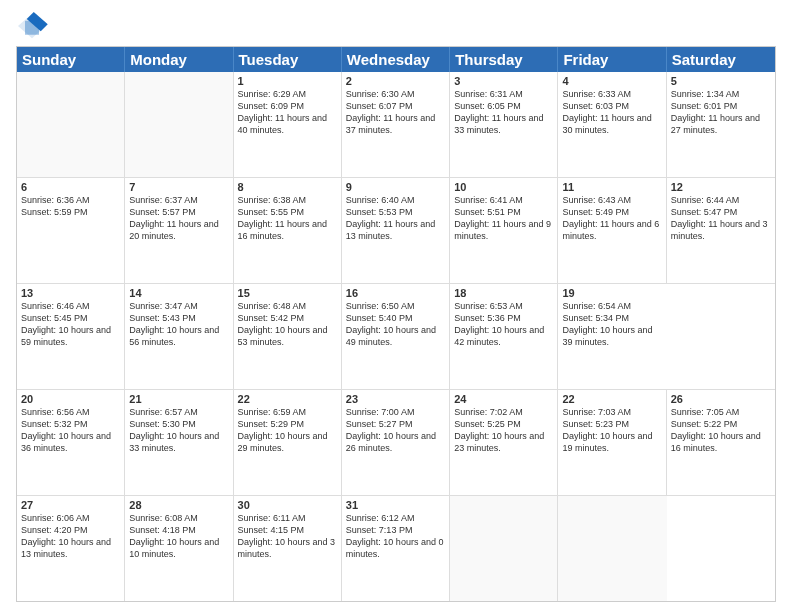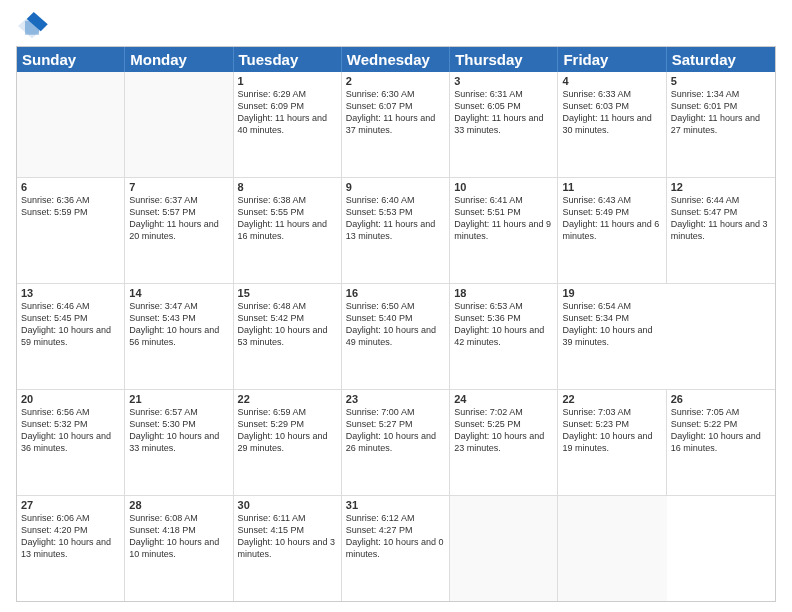--- a/index.html
+++ b/index.html
@@ -316,21 +316,21 @@
           </div>
           <div class="cal-cell">
             <span class="day-num">30</span>
             <span class="cell-line">Sunrise: 6:11 AM</span>
             <span class="cell-line">Sunset: 4:15 PM</span>
             <span class="cell-line">Daylight: 10 hours and 3 minutes.</span>
           </div>
           <div class="cal-cell">
             <span class="day-num">31</span>
             <span class="cell-line">Sunrise: 6:12 AM</span>
-            <span class="cell-line">Sunset: 4:27 PM</span>
+            <span class="cell-line">Sunset: 7:13 PM</span>
             <span class="cell-line">Daylight: 10 hours and 0 minutes.</span>
           </div>
           <div class="cal-cell empty"></div>
           <div class="cal-cell empty"></div>
         </div>
       </div>
   </div>
 </div>
 
 </body></html>

